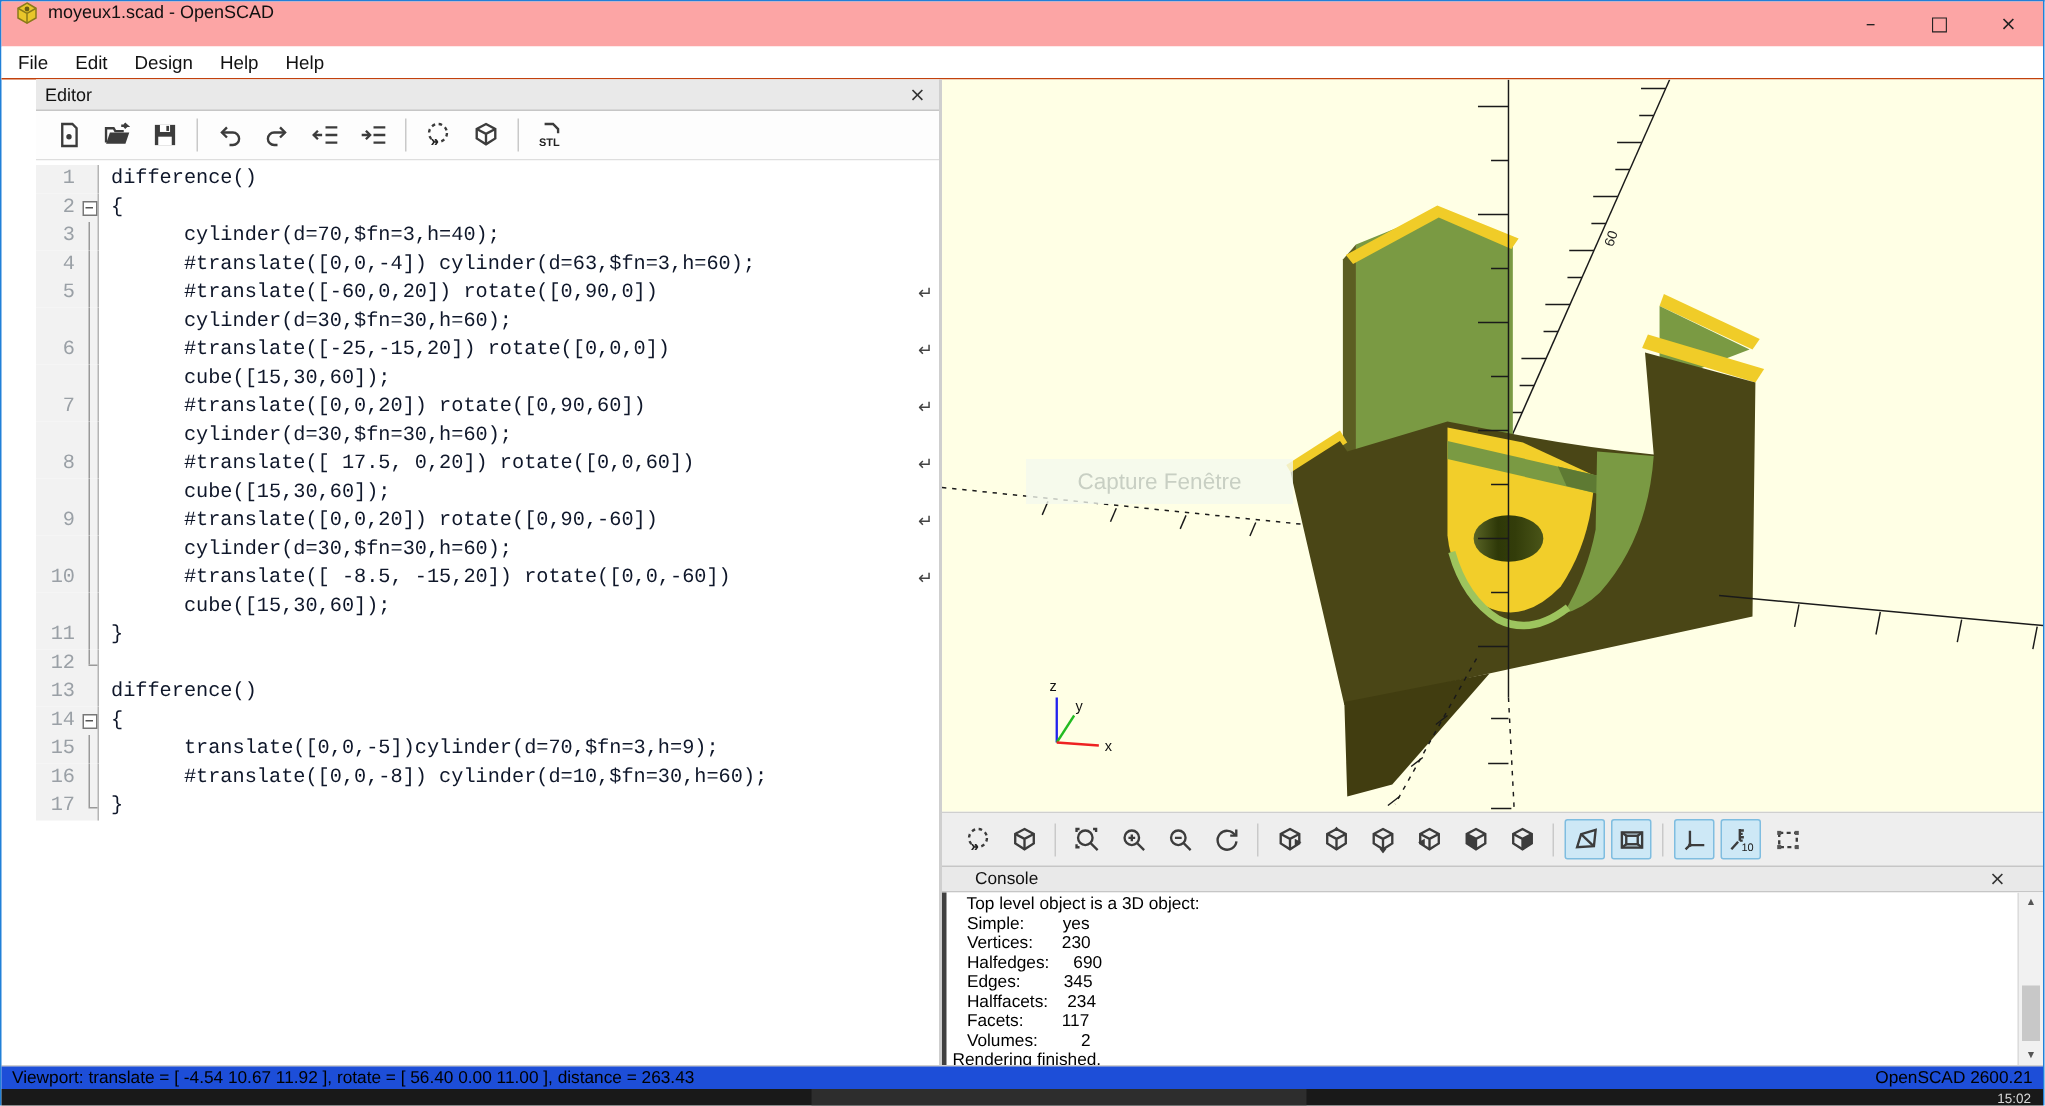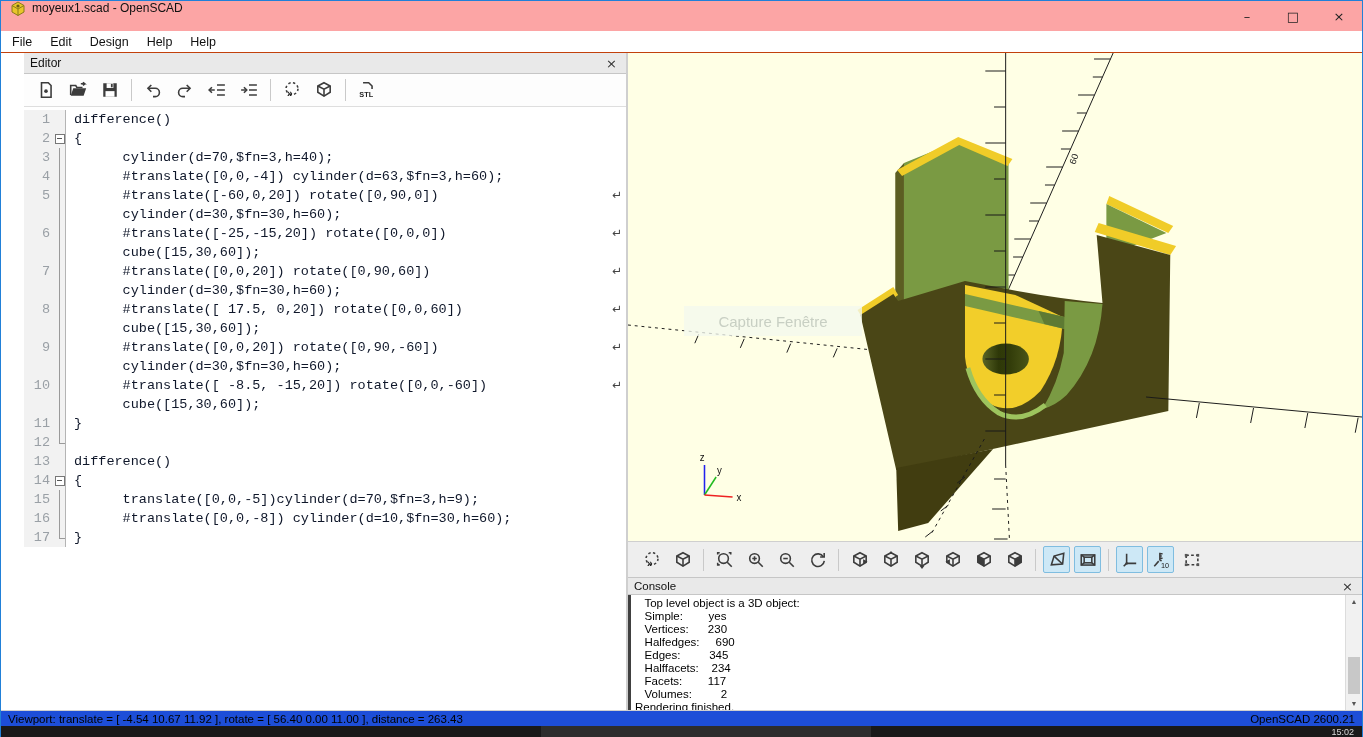--- a/index.html
+++ b/index.html
@@ -44,21 +44,21 @@
   
   .right-col { flex:1 1 auto; display:flex; flex-direction:column; min-width:0; }
   .viewport { height:488px; flex:0 0 auto; position:relative; background:var(--vp-bg,#ffffe5); overflow:hidden; }
   .viewport svg.scene { position:absolute; inset:0; width:100%; height:100%; }
   .capture-ghost { position:absolute; left:56px; top:253px; width:178px; height:30px; background:rgba(243,248,238,0.78); color:#c8cfc3; font-size:15px; display:flex; align-items:center; justify-content:center; }
 
   .vp-toolbar { height:36px; flex:0 0 auto; background:#eeeeee; border-top:1px solid #cfcfcf; display:flex; align-items:center; padding-left:8px; }
   button.vtb { width:27px; height:27px; border:1px solid transparent; background:transparent; display:flex; align-items:center; justify-content:center; margin:0 2px; border-radius:2px; }
   button.vtb.active { background:var(--accent,#cde8f6); border-color:#7fbde0; }
 
-  .console-title { height:18px; flex:0 0 auto; background:#e9e9e9; border-top:1px solid #c6c6c6; border-bottom:1px solid #c6c6c6; display:flex; align-items:center; padding:0 6px; font-size:11.5px; color:#111; }
+  .console-title { height:18px; flex:0 0 auto; background:#e9e9e9; border-top:1px solid #c6c6c6; border-bottom:1px solid #c6c6c6; display:flex; align-items:center; padding:0 22px; font-size:11.5px; color:#111; }
   .console { flex:1 1 auto; background:#fff; position:relative; overflow:hidden; border-left:3px solid #404040; }
   .console-lines { position:absolute; left:4px; top:2px; right:20px; font-size:11.5px; color:#000; white-space:pre; line-height:13px; }
   .cscroll { position:absolute; right:0; top:0; bottom:0; width:17px; background:#f1f1f1; border-left:1px solid #dcdcdc; }
   .cscroll .arr { position:absolute; left:0; width:100%; text-align:center; font-size:7px; color:#555; }
   .cscroll .arr.up { top:3px; } .cscroll .arr.dn { bottom:3px; }
   .cscroll .thumb { position:absolute; left:2px; right:2px; top:54%; height:32%; background:#c8c8c8; }
 
   
   .statusbar { height:16px; flex:0 0 auto; background:#1d4ed8; border-top:1px solid #cfcfcf; display:flex; justify-content:space-between; align-items:center; padding:0 7px; font-size:11.5px; color:#000; overflow:hidden; }
   .taskbar { height:11px; flex:0 0 auto; background:#191919; position:relative; overflow:hidden; }

